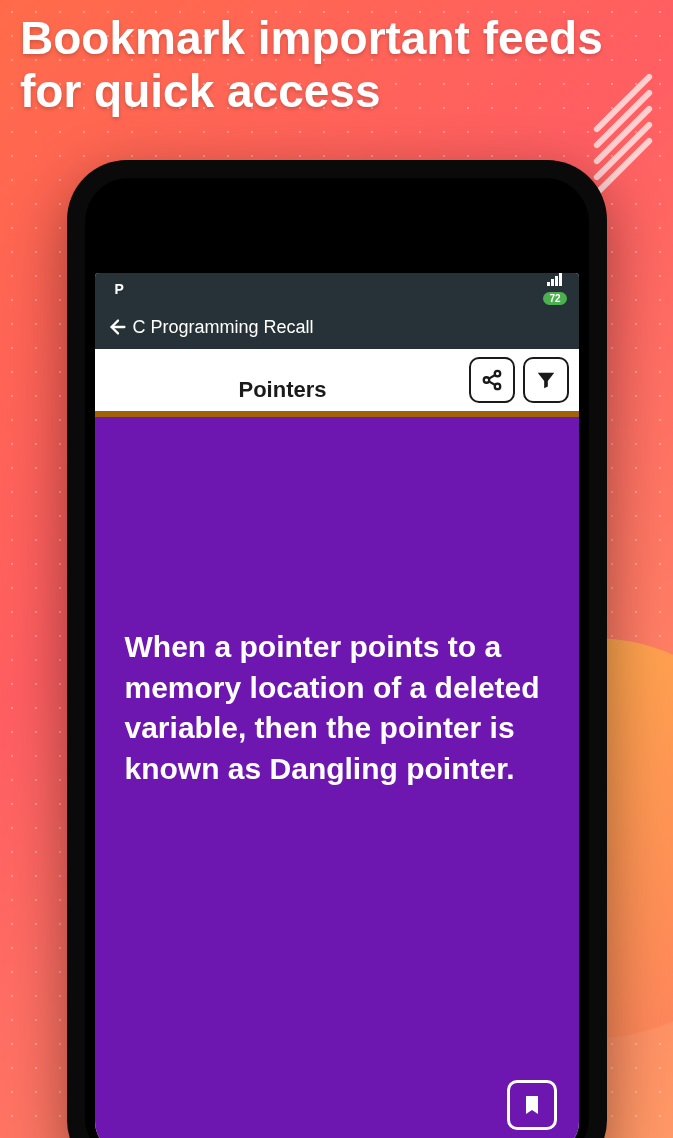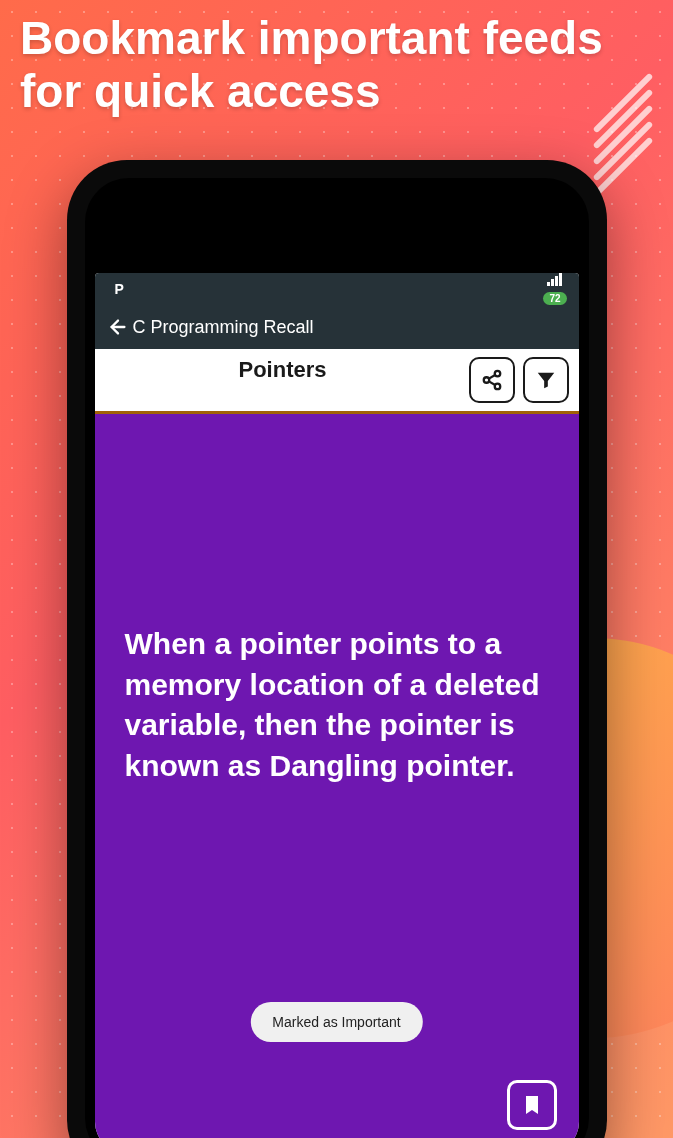--- a/index.html
+++ b/index.html
@@ -128,23 +128,23 @@
   display: flex;
   align-items: center;
   padding: 0 12px;
   gap: 4px;
 }
 .back-icon svg { display: block; }
 .app-title { font-size: 18px; font-weight: 500; }
 .toolbar {
   background: #fff;
   display: flex;
-  align-items: flex-start;
+  align-items: flex-end;
   padding: 8px 10px;
-  border-bottom: 3px solid #a16207;
+  border-bottom: 6px solid #a16207;
 }
 .toolbar-title {
   flex: 1;
   text-align: center;
   font-size: 22px;
   font-weight: 600;
   color: #1a1a1a;
 }
 .icon-btn {
   width: 46px;
@@ -269,21 +269,20 @@
         <div class="icon-btn">
           <svg width="22" height="22" viewBox="0 0 24 24" fill="#1a1a1a">
               <path d="M3 4h18l-7 9v6l-4 2v-8L3 4z"></path>
             </svg>
         </div>
       </div>
 
       <div class="content">
         <div class="card-text">When a pointer points to a memory location of a deleted variable, then the pointer is known as Dangling pointer.</div>
 
-        <div class="toast">Marked as Important</div>
 
         <div class="fab">
           <svg width="24" height="24" viewBox="0 0 24 24" fill="#fff">
               <path d="M6 3h12v18l-6-4-6 4V3z"></path>
             </svg>
         </div>
       </div>
 
     </div>
   </div>

